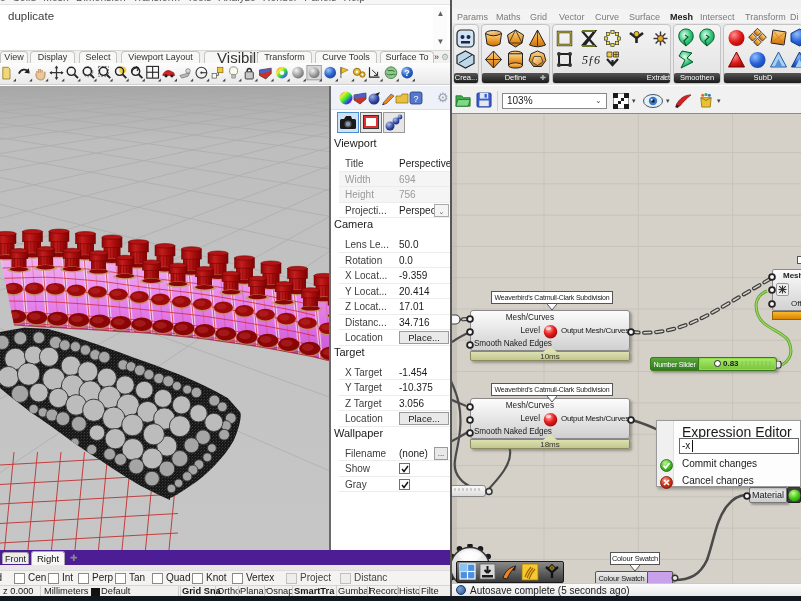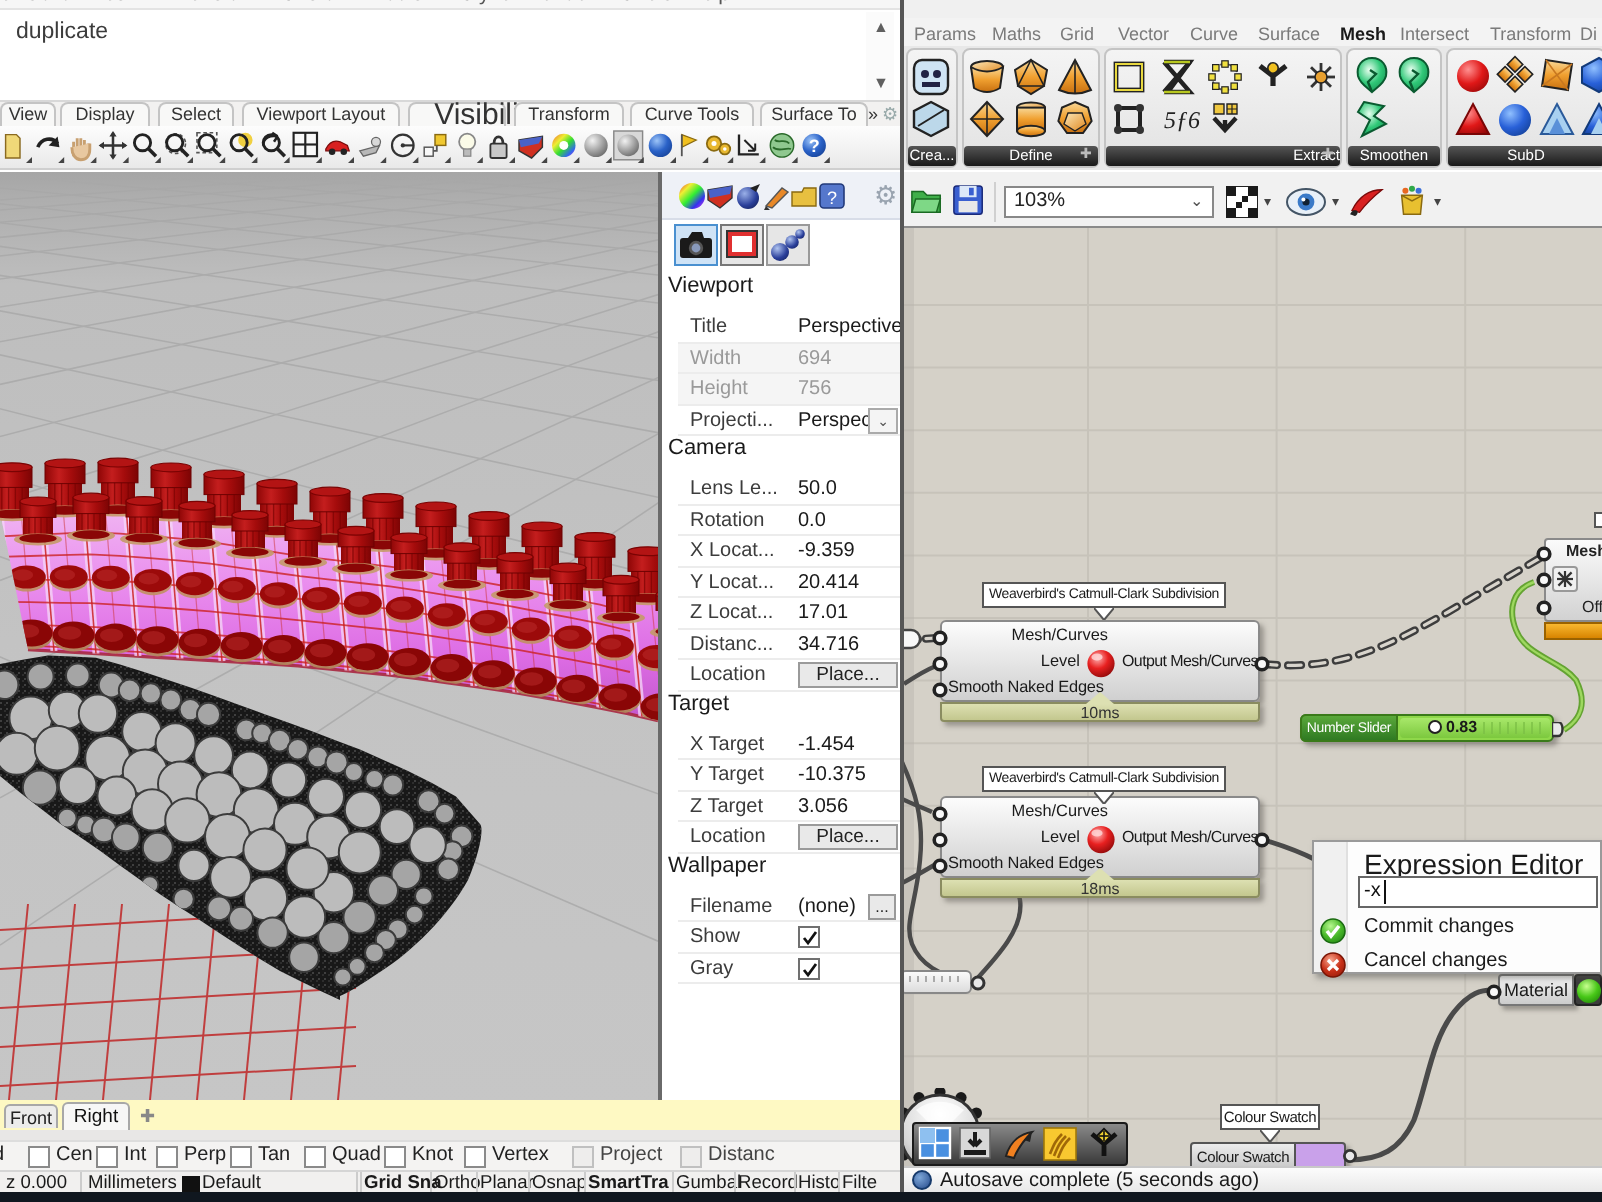--- a/index.html
+++ b/index.html
@@ -890,21 +890,21 @@
         <svg class="ab" style="left:69px;top:378.0px" width="10" height="10" viewBox="0 0 10 10">
           <path d="M2 5 L4 7.5 L8 2" stroke="#111" stroke-width="1.4" fill="none"></path>
         </svg>
         <div class="ab" style="left:8px;top:390.5px;width:113px;height:15.5px;background:#fff;border-bottom:1px solid #ececec"></div>
         <div class="ab" style="left:14px;top:392.5px;font-size:10px;color:#3c3c3c">Gray</div>
         <div class="ab" style="left:68px;top:392.5px;width:11px;height:11px;background:#fff;border:1px solid #707070"></div>
         <svg class="ab" style="left:69px;top:393.5px" width="10" height="10" viewBox="0 0 10 10">
           <path d="M2 5 L4 7.5 L8 2" stroke="#111" stroke-width="1.4" fill="none"></path>
         </svg>
 </div>
-<div class="ab" style="left:0;top:550px;width:450px;height:20px;background:#fef9c3">
+<div class="ab" style="left:0;top:550px;width:450px;height:20px;background:#4c1d95">
 <div class="ab" style="left:2px;top:2px;width:27px;height:12px;background:#ececeb;border:1px solid #a8a8a8;border-bottom:none;border-radius:3px 3px 0 0;font-size:9px;color:#222;text-align:center;line-height:12px">Front</div>
 <div class="ab" style="left:31px;top:1px;width:34px;height:14px;background:#f7f7f6;border:1px solid #a8a8a8;border-bottom:none;border-radius:3px 3px 0 0;font-size:9.5px;color:#111;text-align:center;line-height:14px">Right</div>
 <div class="ab" style="left:70px;top:3px;font-size:9px;color:#888">✚</div>
 <div class="ab" style="left:0;top:15px;width:450px;height:5px;background:#e8e7e6"></div>
 </div>
 <div class="ab" style="left:0;top:570px;width:450px;height:15px;background:#f4f3f2;border-top:1px solid #ddd">
 <div class="ab" style="left:-8px;top:1px;font-size:10px;color:#222">lid</div>
 <div class="ab" style="left:14px;top:2px;width:11px;height:11px;background:#fff;border:1px solid #8a8a8a"></div>
 <div class="ab" style="left:28px;top:1px;font-size:10px;color:#222">Cen</div>
 <div class="ab" style="left:48px;top:2px;width:11px;height:11px;background:#fff;border:1px solid #8a8a8a"></div>

